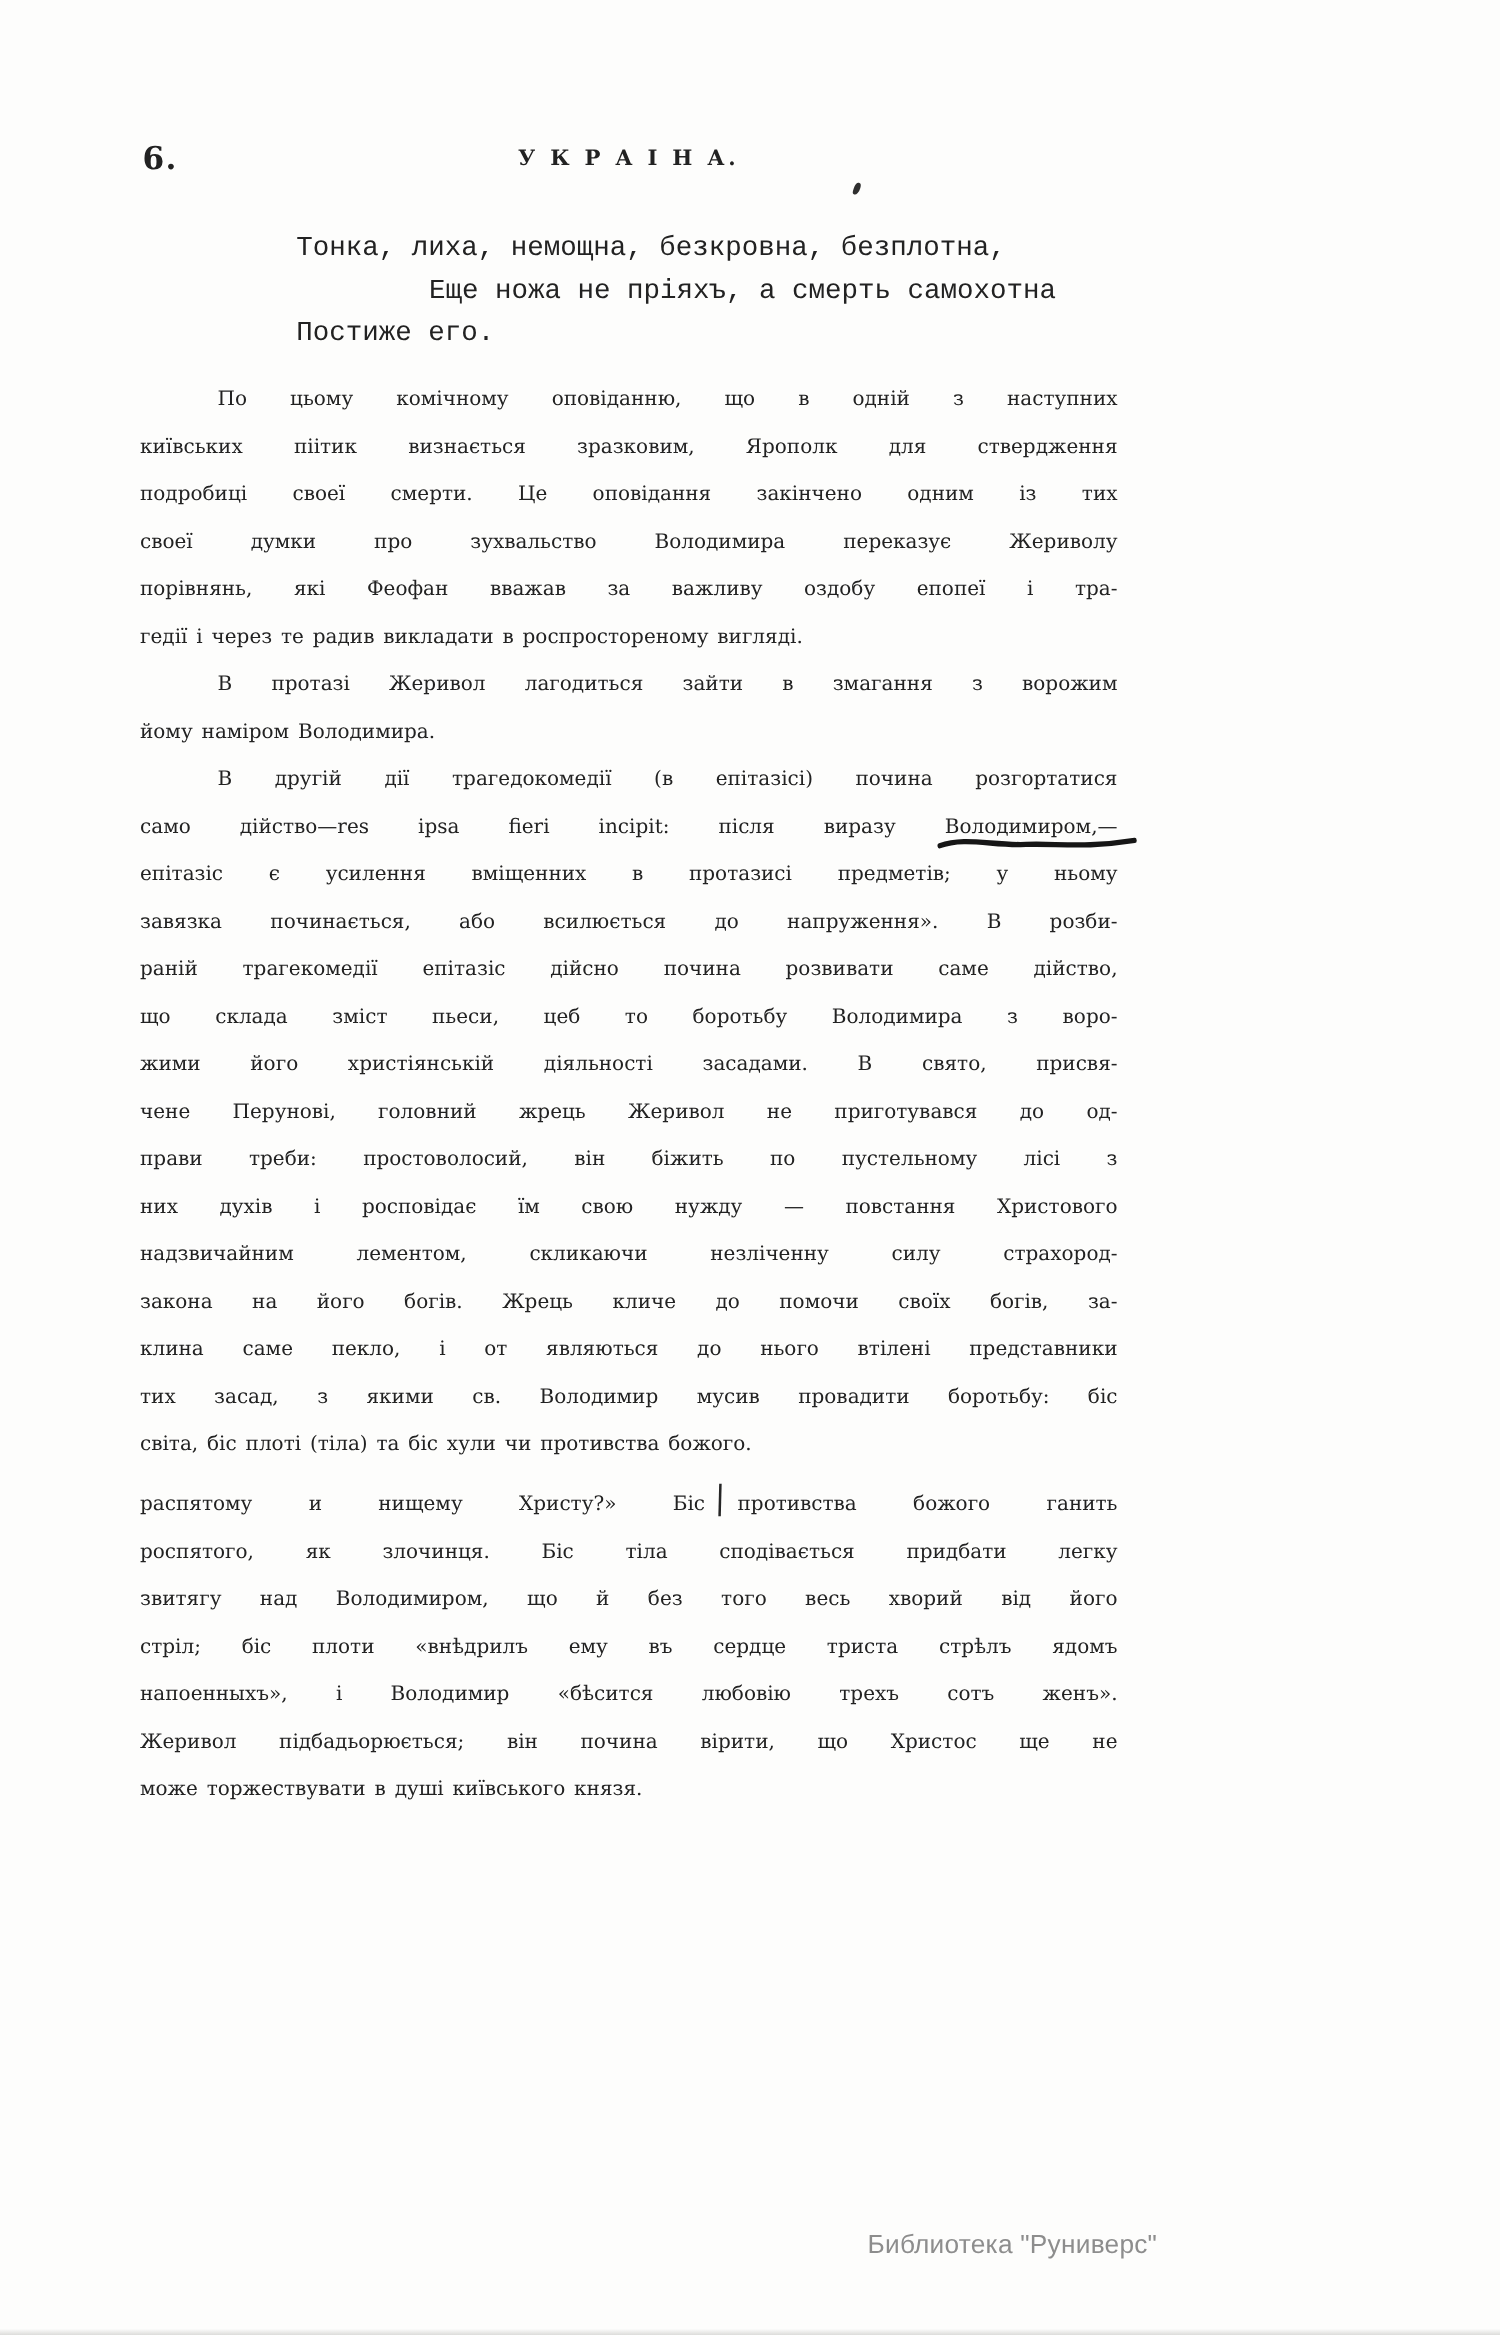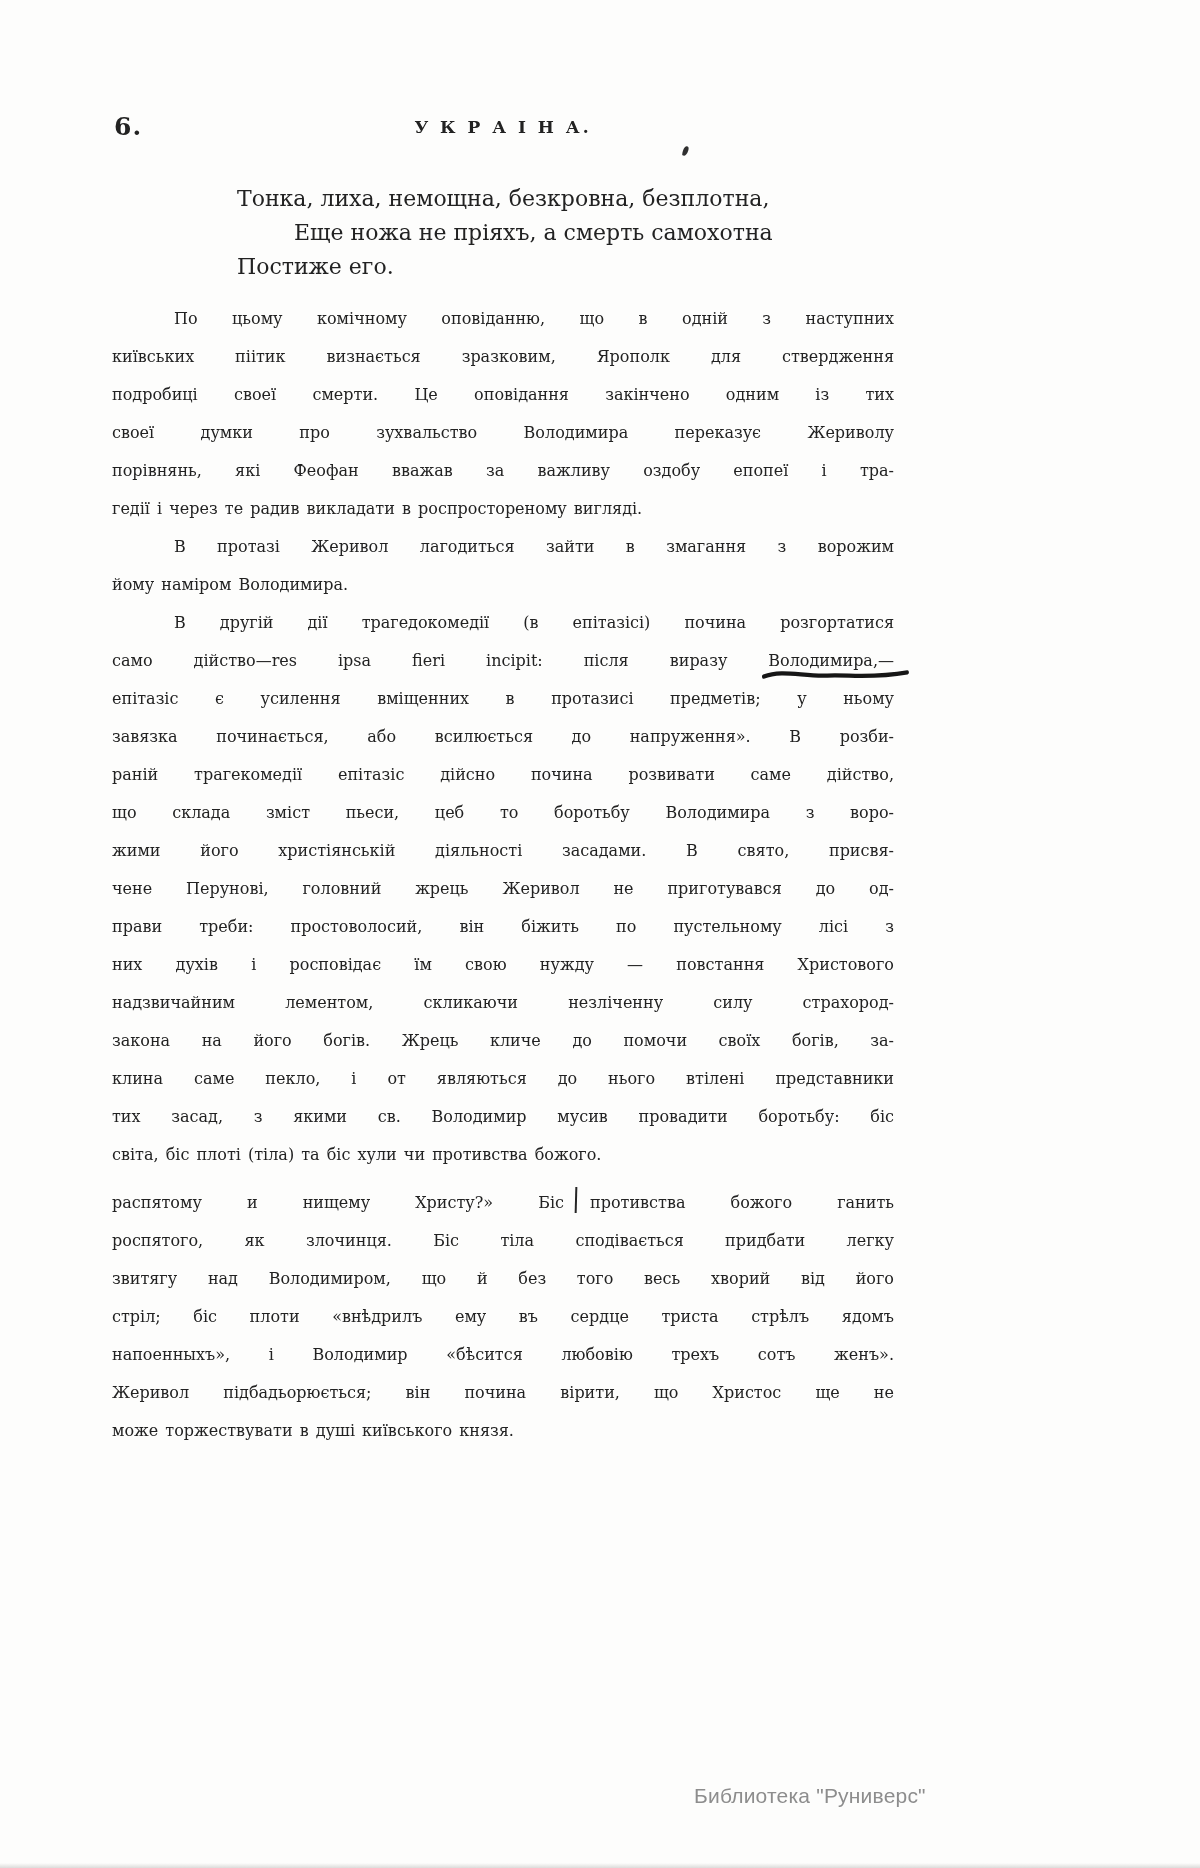--- a/index.html
+++ b/index.html
@@ -17,23 +17,23 @@
   
   .header{position:relative;height:30px;}
   .pageno{position:absolute;left:2px;top:0;font-size:25px;font-weight:bold;letter-spacing:1px;}
   .runtitle{text-align:center;font-size:17px;font-weight:bold;letter-spacing:3px;padding-top:5px;}
 
   
   .speck{position:absolute;left:571px;top:34px;width:5px;height:10px;background:#2f2f2f;
          border-radius:60% 40% 70% 30%;transform:rotate(16deg);}
 
   
-  .verse{margin:40px 0 16px 125px;}
+  .verse{margin:40px 0 16px 125px;font-family:Liberation Mono, monospace;}
   .vline{font-size:22px;line-height:34px;white-space:nowrap;}
-  .v1{padding-left:57px;}
+  .v1{padding-left:57px;text-align:center;}
 
   
   .para{margin:0;}
   .para4{margin-top:10px;}
   .tline{
     font-size:16px;line-height:38px;min-height:38px;
     text-align:justify;text-align-last:justify;
     word-spacing:2px;
   }
   .tline.l{text-align:right;text-align-last:left;}
@@ -85,21 +85,21 @@
     </div>
 
     <div class="para">
       <div class="tline j ind">В протазі  Жеривол  лагодиться зайти в змагання з ворожим</div>
       <div class="tline l">йому наміром Володимира.</div>
     </div>
 
     <div class="para">
       <div class="tline j ind">В другій дії трагедокомедії (в епітазісі) почина розгортатися</div>
       <div class="tline j">
-        <span>само дійство—res ipsa fieri incipit: після виразу </span><span class="uline"><span>Володимира,—</span><svg viewBox="0 0 190 16" preserveAspectRatio="none">
+        <span>само дійство—res ipsa fieri incipit: після виразу </span><span class="uline"><span>Володимиром,—</span><svg viewBox="0 0 190 16" preserveAspectRatio="none">
               <path d="M2 10 C 26 3, 52 10, 84 9 C 112 8, 140 12, 187 6" stroke="#161616" stroke-width="4" fill="none" stroke-linecap="round"></path>
             </svg></span>
       </div>
       <div class="tline j">епітазіс є усилення  вміщенних  в протазисі  предметів;  у ньому</div>
       <div class="tline j">завязка  починається, або всилюється до напруження».  В розби-</div>
       <div class="tline j">раній  трагекомедії  епітазіс  дійсно почина  розвивати саме дійство,</div>
       <div class="tline j">що склада  зміст пьеси,  цеб  то  боротьбу  Володимира  з воро-</div>
       <div class="tline j">жими  його христіянській  діяльності  засадами.  В свято, присвя-</div>
       <div class="tline j">чене Перунові, головний жрець Жеривол не приготувався до од-</div>
       <div class="tline j">прави треби:  простоволосий,  він  біжить по пустельному  лісі з</div>

